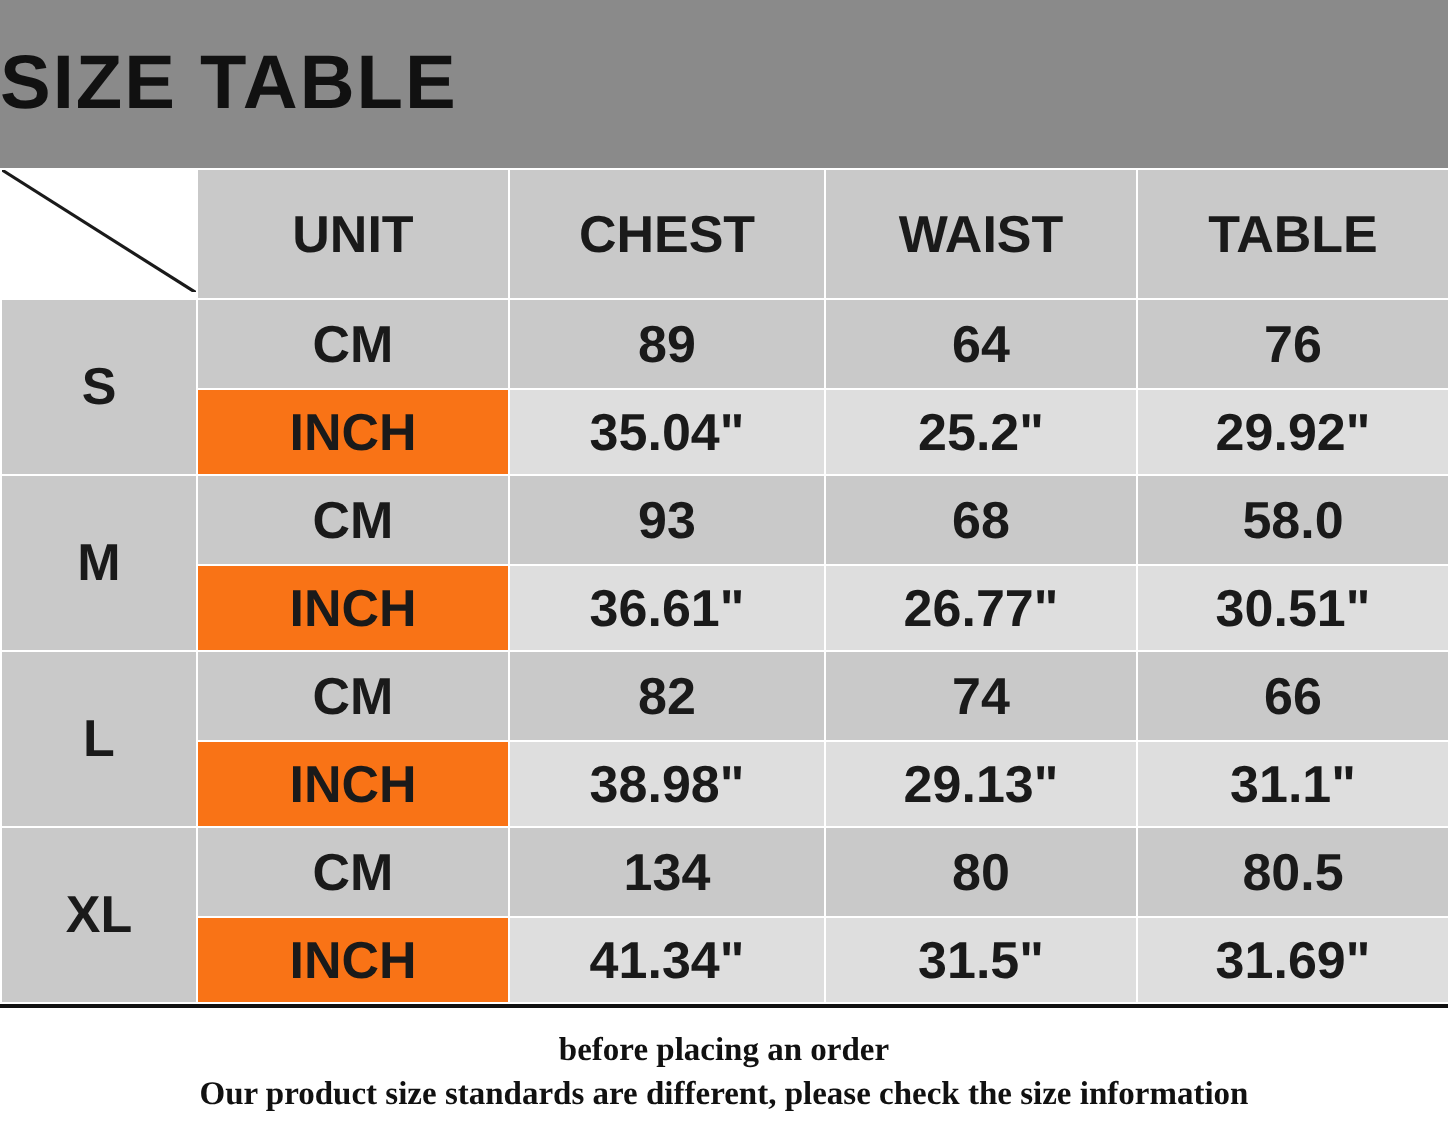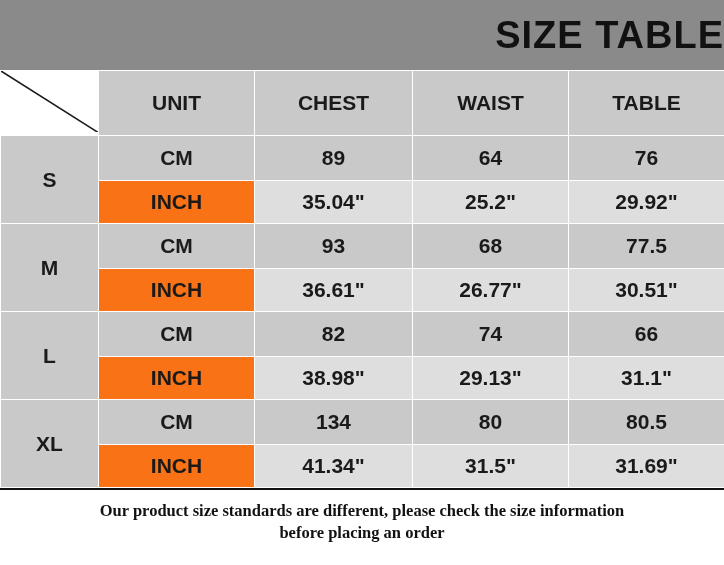--- a/index.html
+++ b/index.html
@@ -14,44 +14,44 @@
     overflow: hidden;
   }
   .size-table-wrap {
     width: 724px;
     height: 565px;
     box-sizing: border-box;
     background: #ffffff;
     position: relative;
   }
   .title-bar {
-    height: 70px;
+    height: 84px;
     background: #8a8a8a;
     display: flex;
     align-items: center;
-    justify-content: flex-end;
+    justify-content: flex-start;
     box-sizing: border-box;
   }
   .title-bar .title-text {
     font-size: 38px;
     font-weight: bold;
     color: #111111;
     letter-spacing: 1px;
     font-family: "Liberation Sans", sans-serif;
   }
   table.size-table {
     width: 724px;
     border-collapse: collapse;
     table-layout: fixed;
   }
   table.size-table td {
     border: 1px solid #ffffff;
     text-align: center;
     vertical-align: middle;
-    font-size: 21px;
+    font-size: 26px;
     font-weight: bold;
     color: #1a1a1a;
     font-family: "Liberation Sans", sans-serif;
   }
   
   col.c-size  { width: 98px; }
   col.c-unit  { width: 156px; }
   col.c-chest { width: 158px; }
   col.c-waist { width: 156px; }
   col.c-len   { width: 156px; }
@@ -150,21 +150,21 @@
         <td class="val-cell-light">35.04"</td>
         <td class="val-cell-light">25.2"</td>
         <td class="val-cell-light">29.92"</td>
       </tr>
 
       <tr class="row-cm">
         <td class="size-cell" rowspan="2">M</td>
         <td class="unit-cell-dark">CM</td>
         <td class="val-cell-dark">93</td>
         <td class="val-cell-dark">68</td>
-        <td class="val-cell-dark">77.5</td>
+        <td class="val-cell-dark">58.0</td>
       </tr>
       <tr class="row-inch">
         <td class="unit-cell-light">INCH</td>
         <td class="val-cell-light">36.61"</td>
         <td class="val-cell-light">26.77"</td>
         <td class="val-cell-light">30.51"</td>
       </tr>
 
       <tr class="row-cm">
         <td class="size-cell" rowspan="2">L</td>
@@ -190,17 +190,17 @@
       <tr class="row-inch">
         <td class="unit-cell-light">INCH</td>
         <td class="val-cell-light">41.34"</td>
         <td class="val-cell-light">31.5"</td>
         <td class="val-cell-light">31.69"</td>
       </tr>
     </tbody>
   </table>
 
   <div class="note">
+    <span class="note-line">before placing an order</span>
     <span class="note-line">Our product size standards are different, please check the size information</span>
-    <span class="note-line">before placing an order</span>
   </div>
 
 </div>
 
 </body></html>

